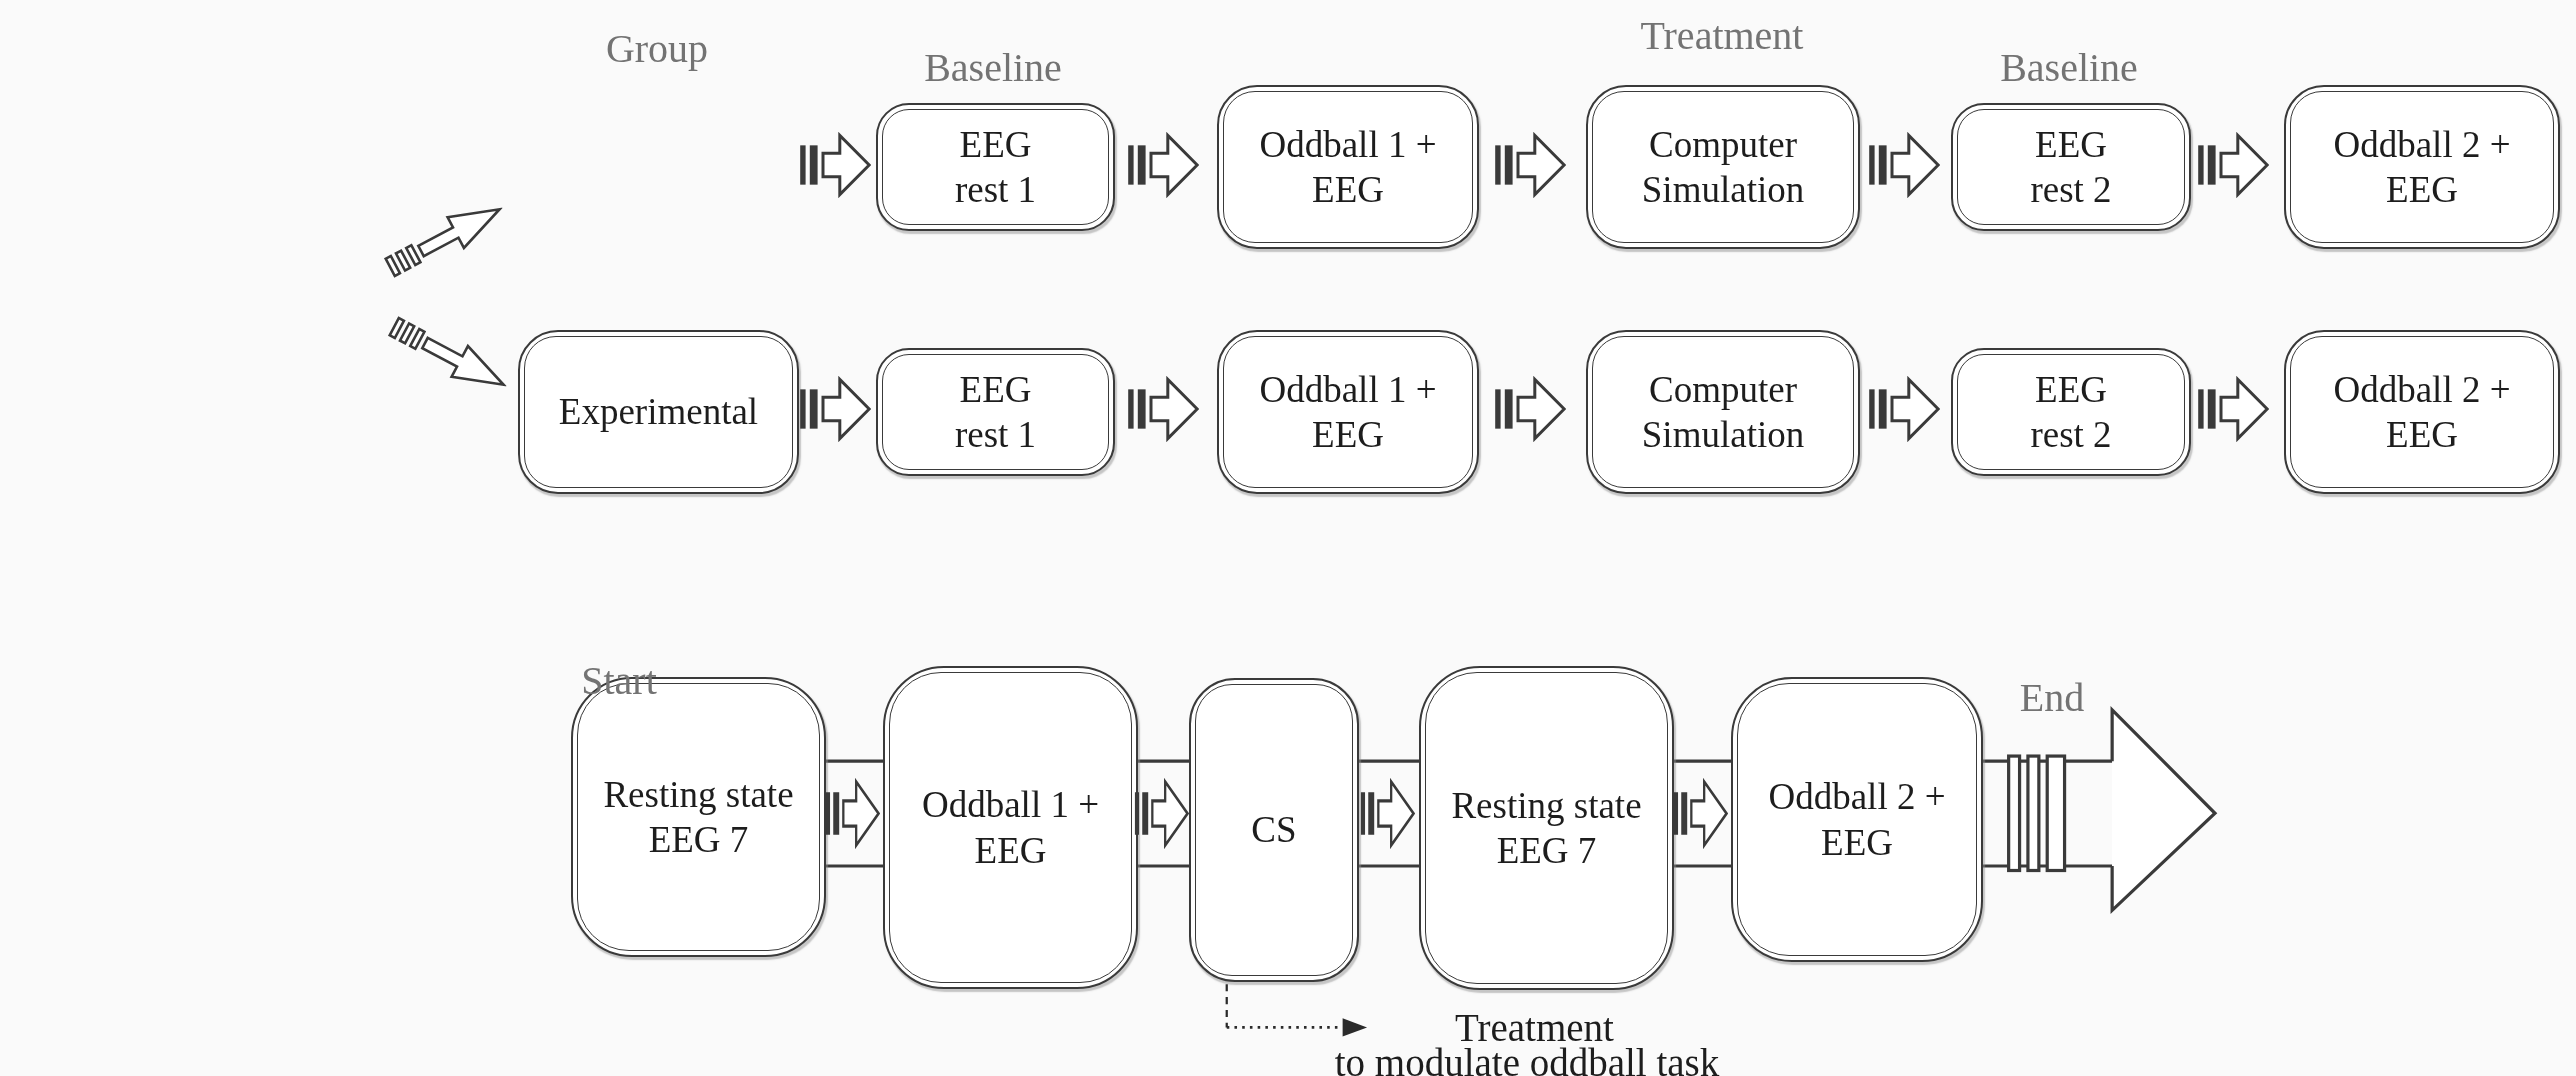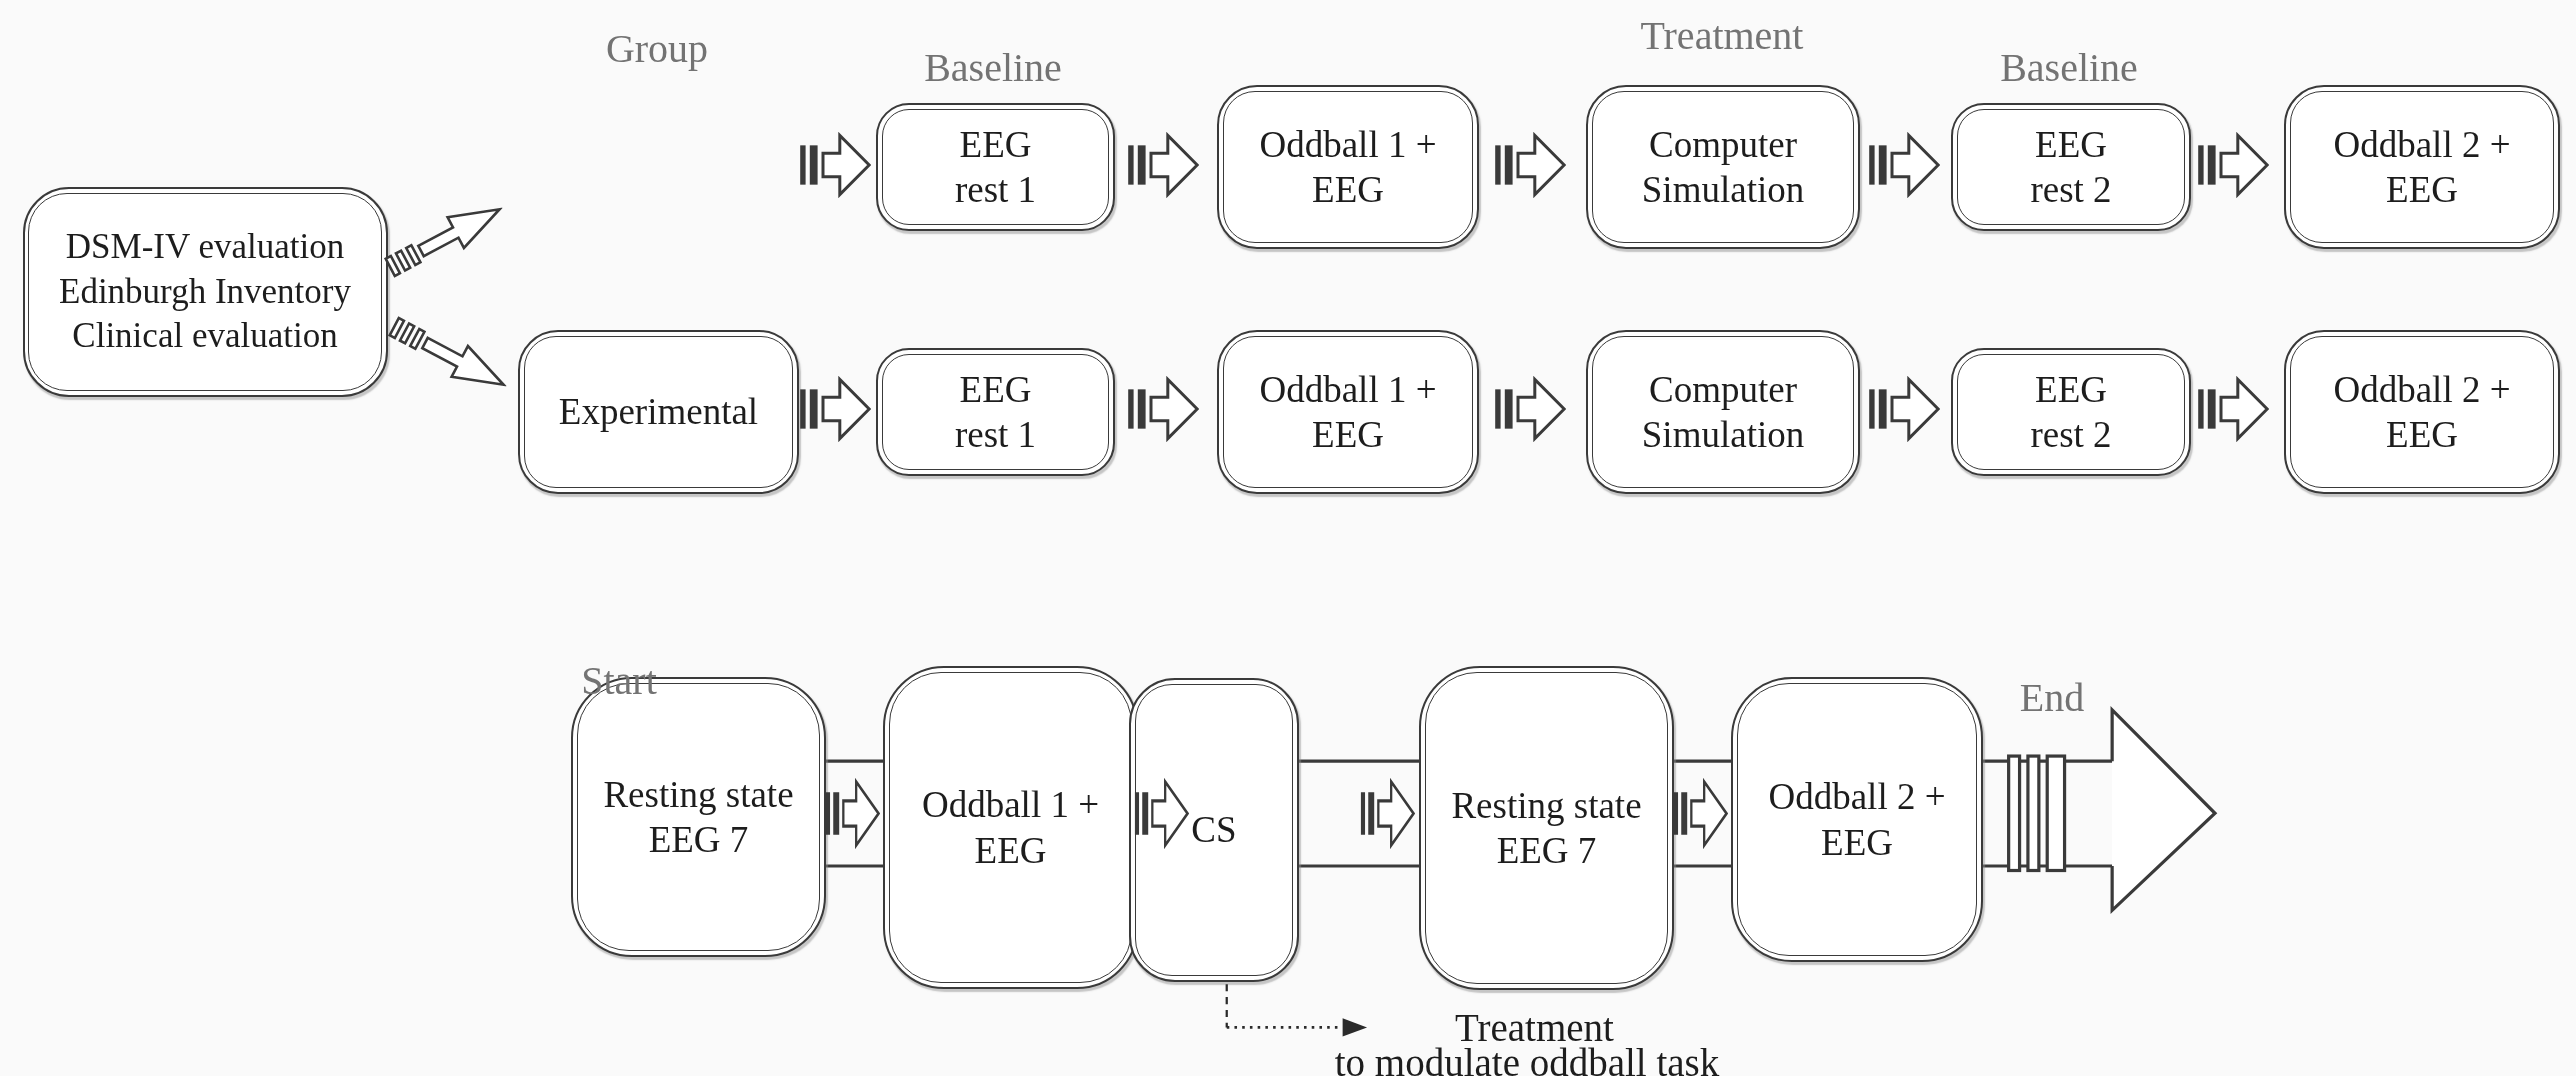--- a/index.html
+++ b/index.html
@@ -43,27 +43,20 @@
       </g>
       <g id="sym-branch-arrow">
         <rect x="3" y="25" width="9" height="30" fill="#ffffff" stroke="#3a3a3a" stroke-width="4"></rect>
         <rect x="21" y="25" width="9" height="30" fill="#ffffff" stroke="#3a3a3a" stroke-width="4"></rect>
         <rect x="39" y="25" width="9" height="30" fill="#ffffff" stroke="#3a3a3a" stroke-width="4"></rect>
         <path d="M57,31 H118 V13 L195,40 L118,67 V49 H57 Z" fill="#ffffff" stroke="#3a3a3a" stroke-width="4"></path>
       </g>
     </defs>
   </svg>
 
-  <div class="bx" style="left:22.5px;top:187px;width:361px;height:206px;--r:46px;--ri:39px">
-    <div class="in" style="font-size:35px;line-height:1.28">
-      <div>DSM-IV evaluation</div>
-      <div>Edinburgh Inventory</div>
-      <div>Clinical evaluation</div>
-    </div>
-  </div>
 
   <svg class="arr" style="left:381px;top:212px;transform:rotate(-28deg);transform-origin:center" width="129" height="52" viewBox="0 0 200 80">
       <use href="#sym-branch-arrow"></use>
     </svg>
   <svg class="arr" style="left:385px;top:330px;transform:rotate(28deg);transform-origin:center" width="129" height="52" viewBox="0 0 200 80">
       <use href="#sym-branch-arrow"></use>
     </svg>
 
   <div class="lbl" style="left:657px;top:48px">Group</div>
   <div class="lbl" style="left:993px;top:67px">Baseline</div>
@@ -186,21 +179,21 @@
       <div>Resting state</div>
       <div>EEG 7</div>
     </div>
   </div>
   <div class="bx" style="left:883px;top:666px;width:251px;height:319px;--r:61px;--ri:52px">
     <div class="in">
       <div>Oddball 1 +</div>
       <div>EEG</div>
     </div>
   </div>
-  <div class="bx" style="left:1129px;top:678px;width:166px;height:300px;--r:46px;--ri:37px">
+  <div class="bx" style="left:1189px;top:678px;width:166px;height:300px;--r:46px;--ri:37px">
     <div class="in">
         <div>CS</div>
       </div>
   </div>
   <div class="bx" style="left:1419px;top:666px;width:251px;height:320px;--r:61px;--ri:52px">
     <div class="in">
       <div>Resting state</div>
       <div>EEG 7</div>
     </div>
   </div>

